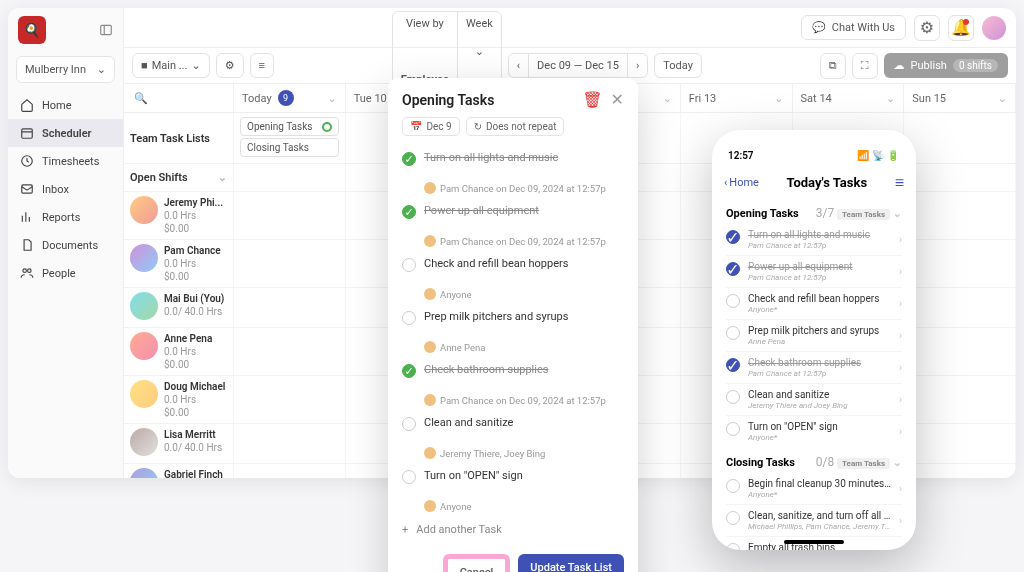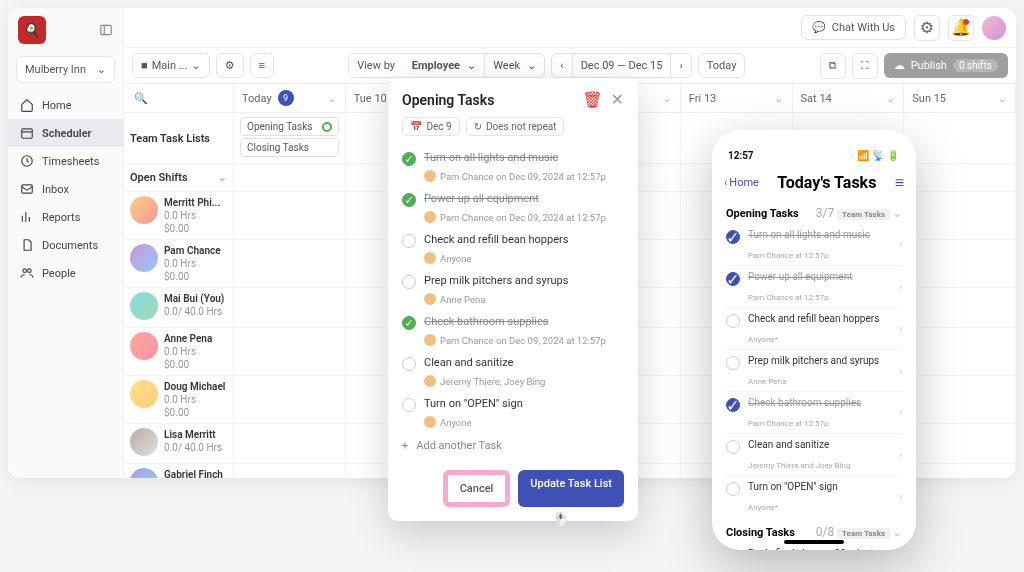--- a/index.html
+++ b/index.html
@@ -24,21 +24,21 @@
 .icon-btn { width:26px; height:26px; display:flex; align-items:center; justify-content:center; border:1px solid #e2e2e2; border-radius:6px; color:#666; position:relative; }
 .bell-dot { position:absolute; top:3px; right:4px; width:6px; height:6px; background:#e53935; border-radius:50%; }
 .avatar-sm { width:24px; height:24px; border-radius:50%; background:linear-gradient(135deg,#f8bbd0,#ce93d8); }
 
 
 .controls { height:36px; border-bottom:1px solid #eee; display:flex; align-items:center; padding:0 8px; gap:6px; font-size:11px; }
 .controls-left { display:flex; gap:6px; align-items:center; }
 .controls .spacer { flex:1; }
 .ctrl-btn { padding:5px 8px; border:1px solid #e2e2e2; border-radius:6px; background:#fff; display:flex; align-items:center; gap:4px; color:#555; }
 .ctrl-seg { display:flex; border:1px solid #e2e2e2; border-radius:6px; overflow:hidden; }
-.ctrl-seg .seg { padding:5px 8px; border-right:1px solid #e2e2e2; display:flex; align-items:center; gap:7px; color:#555; }
+.ctrl-seg .seg { padding:5px 8px; border-right:1px solid #e2e2e2; display:flex; align-items:center; gap:15px; color:#555;flex-direction:column; }
 .ctrl-seg .seg:last-child { border-right:none; }
 .publish-btn { padding:6px 10px; background:#9e9e9e; color:#fff; border-radius:6px; display:flex; align-items:center; gap:6px; font-size:11px; }
 .publish-count { background:rgba(255,255,255,.25); border-radius:8px; padding:1px 6px; font-size:10px; }
 
 
 .cal-header { display:grid; grid-template-columns: 110px repeat(7, 1fr); border-bottom:1px solid #eee; font-size:11px; }
 .cal-header > div { padding:6px 8px; border-right:1px solid #f0f0f0; display:flex; align-items:center; gap:6px; color:#666; position:relative; }
 .cal-header > div:first-child { justify-content:flex-start; }
 .search-cell { padding:4px !important; }
 .search-cell input { width:100%; border:none; outline:none; font-size:11px; padding:2px 4px 2px 18px; color:#888; }
@@ -66,47 +66,47 @@
 .modal-header .icons { display:flex; gap:8px; align-items:center; }
 .modal-meta { display:flex; gap:6px; margin-bottom:10px; }
 .meta-chip { font-size:10px; padding:3px 7px; border:1px solid #e4e4e4; border-radius:5px; color:#666; display:flex; align-items:center; gap:4px; }
 .task-list { font-size:11px; }
 .task-item { display:flex; gap:8px; padding:5px 0; }
 .task-check { width:14px; height:14px; border-radius:50%; border:1.5px solid #ccc; flex-shrink:0; margin-top:1px; display:flex; align-items:center; justify-content:center; }
 .task-check.done { background:#4caf50; border-color:#4caf50; color:#fff; }
 .task-body { flex:1; }
 .task-title { color:#333; }
 .task-title.done { text-decoration:line-through; color:#888; }
-.task-sub { font-size:9.5px; color:#999; margin-top:6px; display:flex; align-items:center; gap:4px; }
+.task-sub { font-size:9.5px; color:#999; margin-top:18px; display:flex; align-items:center; gap:4px; }
 .task-sub .tiny-avatar { width:12px; height:12px; border-radius:50%; background:#f0c080; display:inline-block; }
 .add-task { font-size:11px; color:#888; padding:6px 0; display:flex; gap:8px; align-items:center; }
 .modal-footer { display:flex; justify-content:flex-end; gap:8px; margin-top:12px; }
 .btn { padding:7px 12px; border-radius:6px; font-size:11px; font-weight:500; }
 .btn-cancel { background:#fff; border:5px solid #f9a8d4; color:#555; }
 .btn-primary { background:#3f51b5; color:#fff; }
 .cursor { position:absolute; bottom:-6px; right:68px; font-size:14px; }
 
 
 .phone { position:absolute; top:130px; left:712px; width:204px; height:420px; background:#fff; border-radius:28px; box-shadow:0 16px 50px rgba(0,0,0,.25); padding:16px 0; z-index:20; overflow:hidden; }
 .phone-status { display:flex; justify-content:space-between; padding:4px 16px 8px; font-size:10px; font-weight:600; }
 .phone-nav { display:flex; align-items:center; justify-content:space-between; padding:4px 12px 8px; }
 .phone-nav .back { color:#3f51b5; font-size:11px; display:flex; align-items:center; gap:2px; }
-.phone-nav .title { font-weight:700; font-size:16px; }
+.phone-nav .title { font-weight:700; font-size:13px; }
 .phone-section { padding:6px 14px 2px; }
 .phone-section-head { display:flex; align-items:center; justify-content:space-between; font-size:11px; font-weight:700; margin-bottom:4px; }
 .phone-count { font-size:12px; color:#aaa; font-weight:400; }
 .phone-badge { font-size:8px; background:#f0f0f0; color:#888; padding:1px 5px; border-radius:3px; }
 .phone-task { display:flex; align-items:flex-start; gap:8px; padding:5px 0; border-bottom:1px solid #f4f4f4; }
 .phone-task:last-child { border-bottom:none; }
 .phone-check { width:14px; height:14px; border-radius:50%; border:1.5px solid #ccc; flex-shrink:0; margin-top:1px; display:flex; align-items:center; justify-content:center; }
 .phone-check.done { background:#3f51b5; border-color:#3f51b5; color:#fff; }
 .phone-task-body { flex:1; min-width:0; }
 .phone-task-title { font-size:10px; color:#333; white-space:nowrap; overflow:hidden; text-overflow:ellipsis; }
 .phone-task-title.done { text-decoration:line-through; color:#999; }
-.phone-task-sub { font-size:8px; color:#aaa; margin-top:11px; white-space:nowrap; overflow:hidden; text-overflow:ellipsis; }
+.phone-task-sub { font-size:8px; color:#aaa; margin-top:1px; white-space:nowrap; overflow:hidden; text-overflow:ellipsis;font-style:italic; }
 .phone-chev { color:#ccc; font-size:10px; align-self:center; }
 .phone-handle { position:absolute; bottom:6px; left:50%; transform:translateX(-50%); width:60px; height:4px; background:#000; border-radius:2px; }
 
 svg { display:block; }
 .av-1{background:linear-gradient(135deg,#ffcc80,#ef9a9a);}
 .av-2{background:linear-gradient(135deg,#ce93d8,#90caf9);}
 .av-3{background:linear-gradient(135deg,#80deea,#a5d6a7);}
 .av-4{background:linear-gradient(135deg,#ffab91,#f48fb1);}
 .av-5{background:linear-gradient(135deg,#ffe082,#ffcc80);}
 .av-6{background:linear-gradient(135deg,#bcaaa4,#e0e0e0);}
@@ -295,21 +295,21 @@
           <div></div>
           <div></div>
           <div></div>
           <div></div>
           <div></div>
       </div>
       <div class="cal-row">
           <div class="employee-cell">
             <div class="emp-avatar av-1"></div>
             <div class="emp-info">
-              <div class="name">Merritt Phi...</div>
+              <div class="name">Jeremy Phi...</div>
               <div class="meta">0.0 Hrs</div>
               <div class="meta">$0.00</div>
             </div>
           </div>
           <div></div>
           <div></div>
           <div></div>
           <div></div>
           <div></div>
           <div></div>

